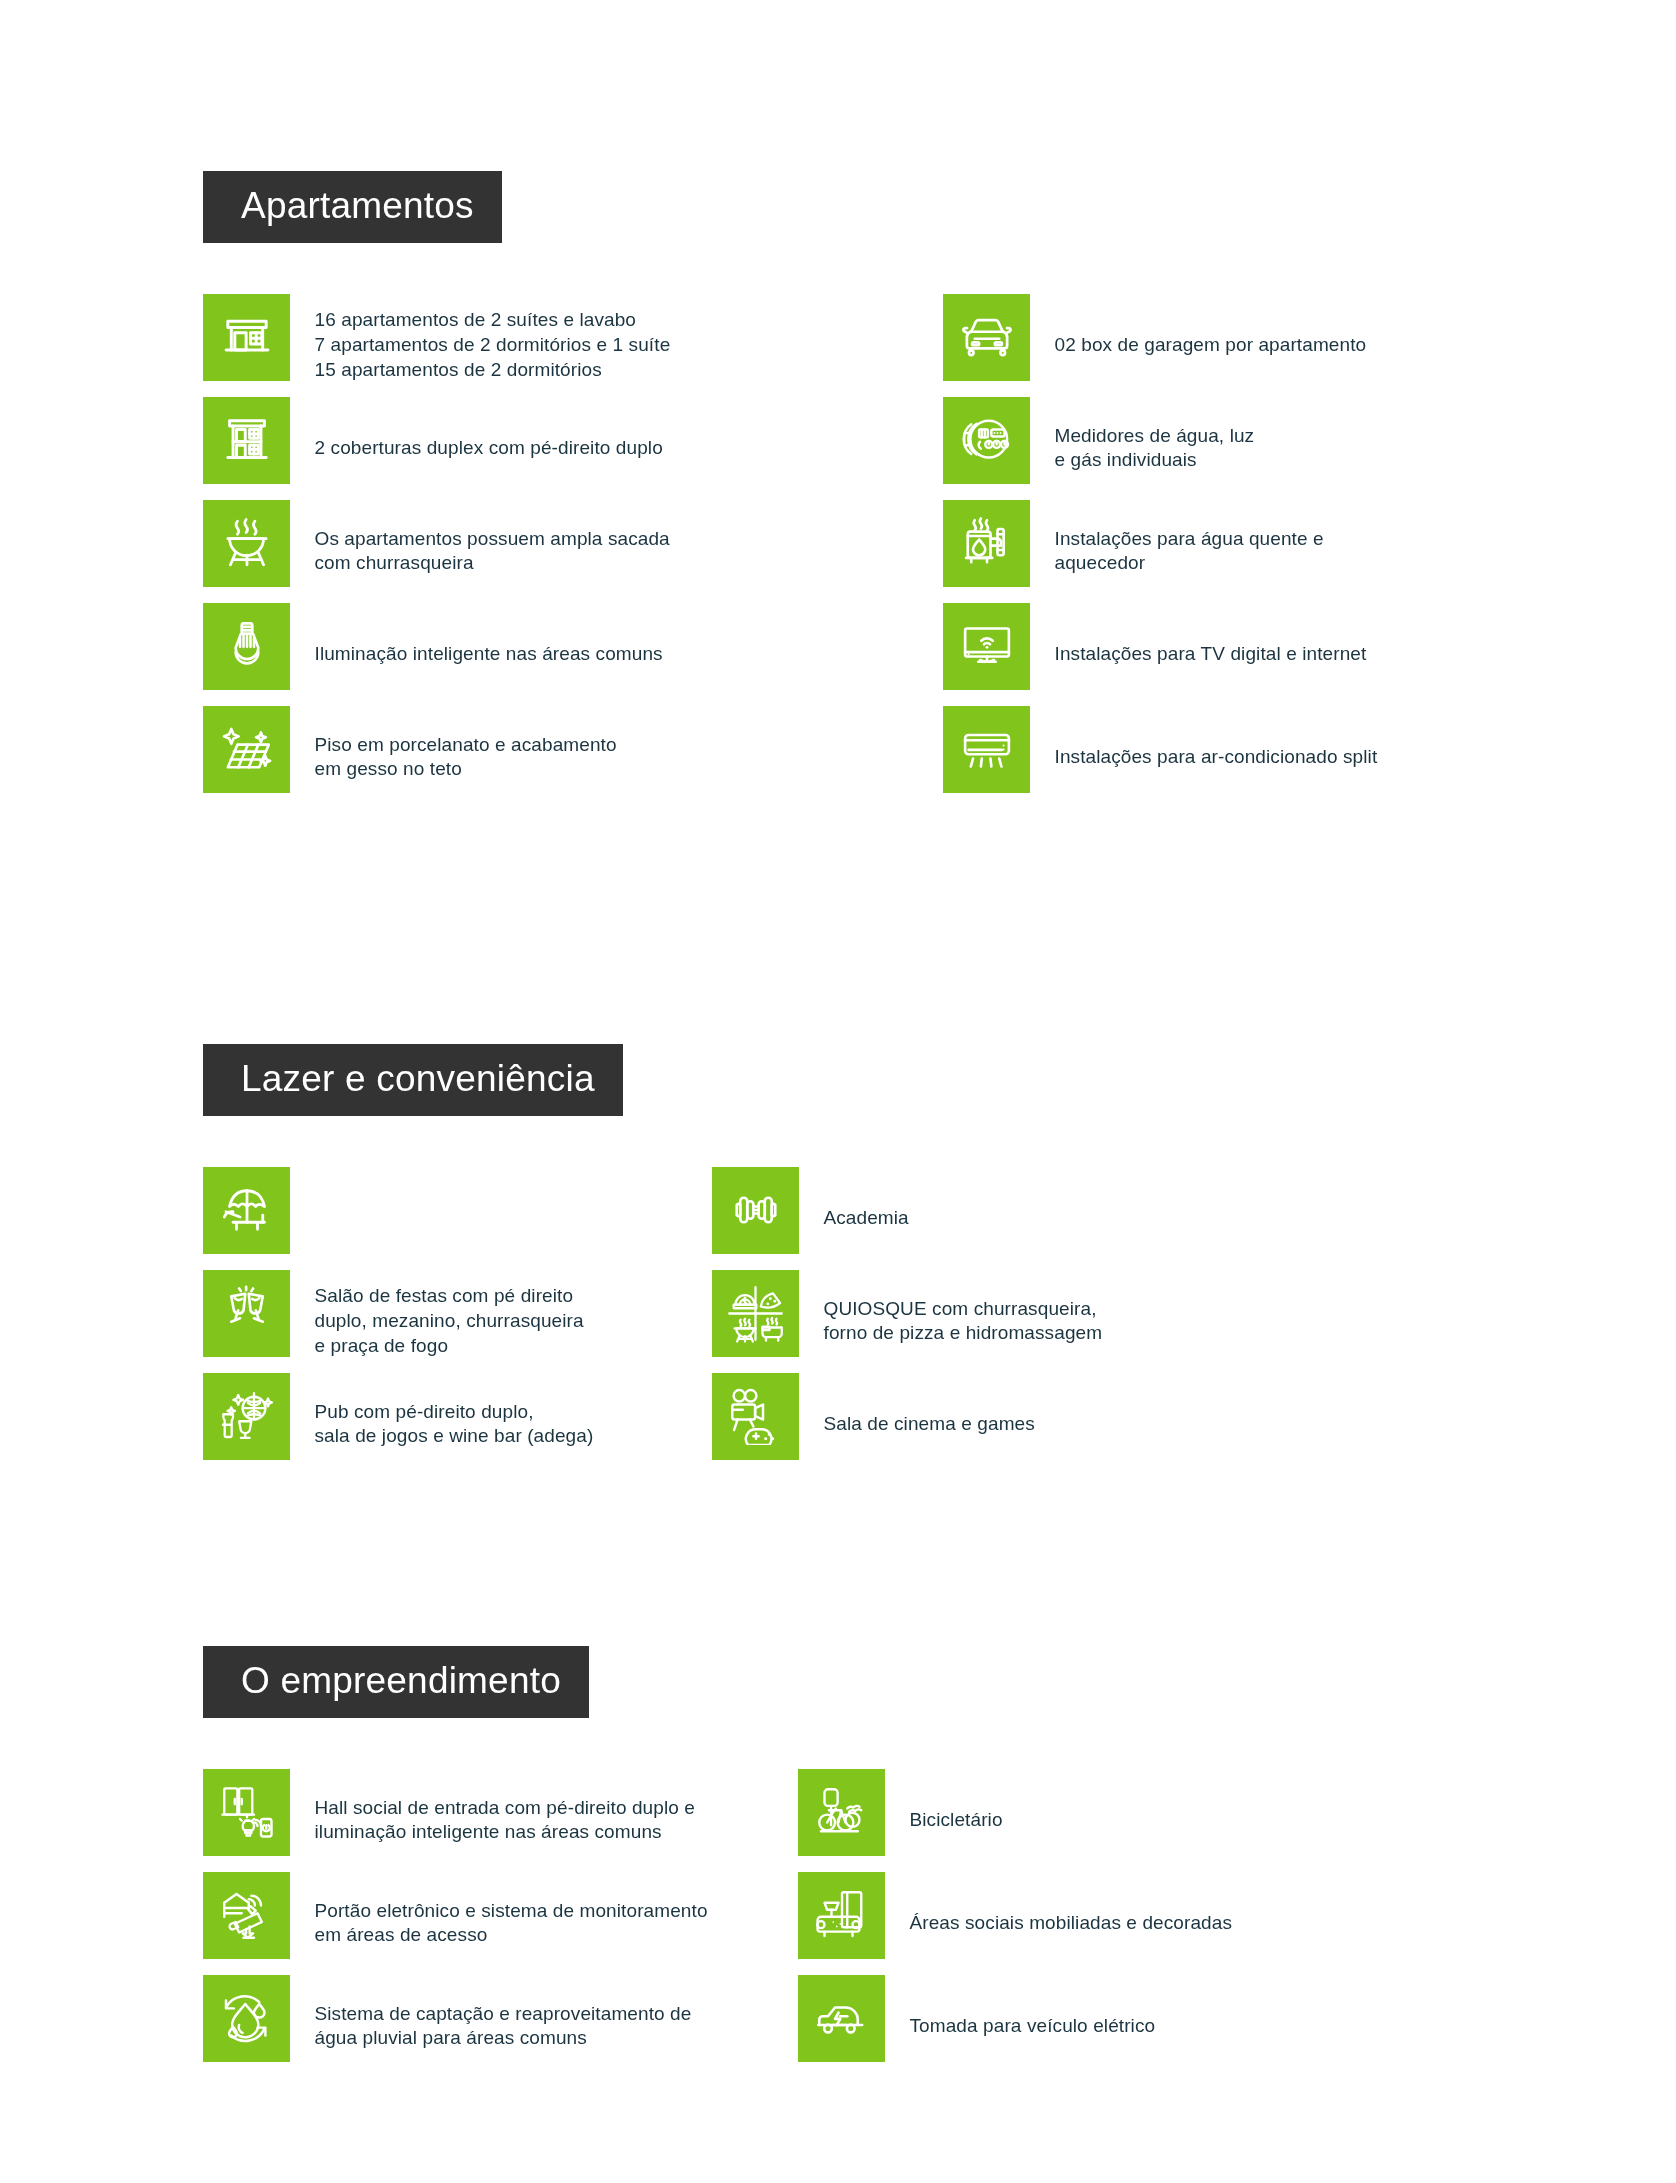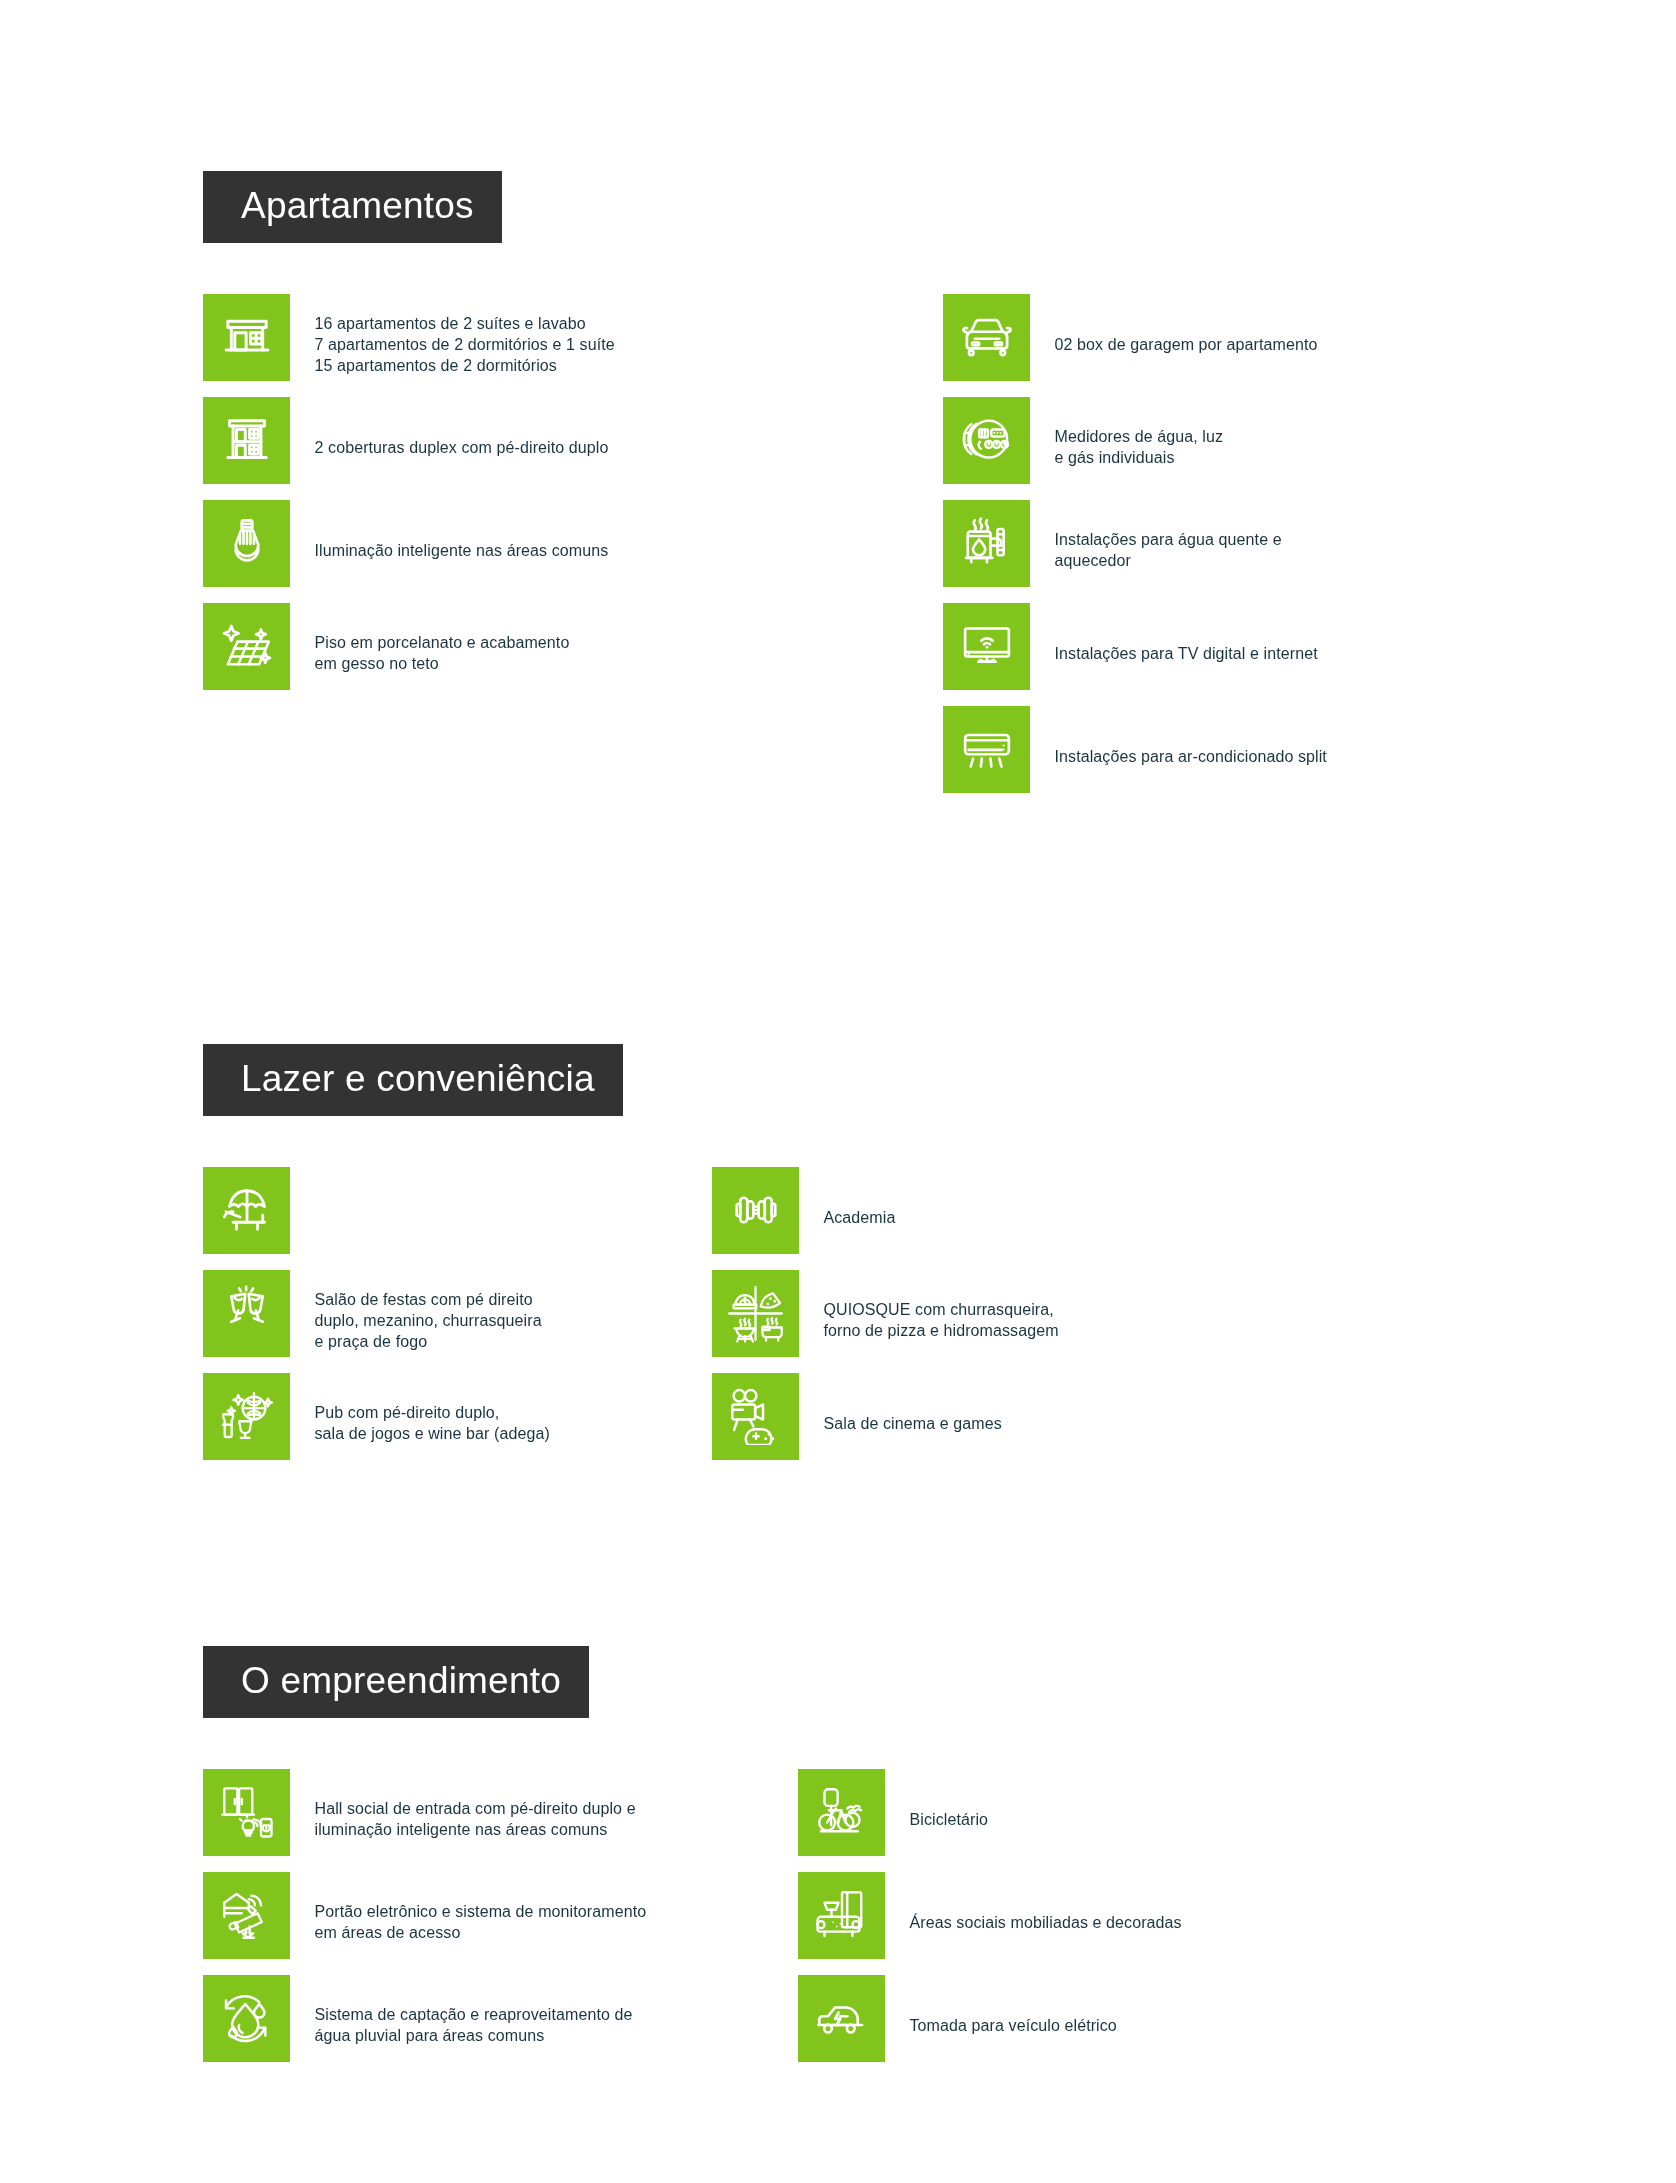--- a/index.html
+++ b/index.html
@@ -67,21 +67,21 @@
     height: 87px;
     background: #80C41C;
     display: flex;
     align-items: center;
     justify-content: center;
   }
   .icon-box svg { display: block; }
 
   .feature-text {
     color: #1B3440;
-    font-size: 16px;
+    font-size: 19px;
     line-height: 1.30;
     font-weight: 400;
     letter-spacing: 0.1px;
     padding-left: 24.5px;
     white-space: pre-line;
     align-self: center;
   }
 </style>
 </head>
 <body>
@@ -122,20 +122,36 @@
               <rect x="34" y="19" width="10" height="10"></rect>
               <path d="M39 19 v10 M34 24 h10"></path>
               <rect x="19" y="37" width="10" height="14"></rect>
               <rect x="34" y="37" width="10" height="10"></rect>
               <path d="M39 37 v10 M34 42 h10"></path>
             </svg>
           </div>
           <div class="feature-text">2 coberturas duplex com pé-direito duplo</div>
         </div>
 
+        <div class="feature">
+          <div class="icon-box">
+            <svg width="54" height="54" viewBox="0 0 62 62" fill="none" stroke="#fff" stroke-width="3.2" stroke-linejoin="round" stroke-linecap="round">
+              <path d="M20 6 q-3 4 0 8 q3 4 0 7"></path>
+              <path d="M30 4 q-3 4 0 8 q3 4 0 7"></path>
+              <path d="M40 6 q-3 4 0 8 q3 4 0 7"></path>
+              <path d="M11 26 h39 a19.5 19.5 0 0 1 -39 0 z"></path>
+              <path d="M9 26 h44"></path>
+              <path d="M18 42 l-6 14 M44 42 l6 14"></path>
+              <path d="M31 45 v11"></path>
+              <path d="M16 50 h30"></path>
+            </svg>
+          </div>
+          <div class="feature-text">Os apartamentos possuem ampla sacada
+com churrasqueira</div>
+        </div>
 
         <div class="feature">
           <div class="icon-box">
             <svg width="54" height="54" viewBox="0 0 62 62" fill="none" stroke="#fff" stroke-width="3" stroke-linejoin="round" stroke-linecap="round">
               <rect x="25" y="5" width="12" height="12" rx="2"></rect>
               <path d="M25 9 h12 M25 13 h12"></path>
               <path d="M24 17 h14 l6 16 a13 13 0 0 1 -26 0 z"></path>
               <path d="M18 38 a13 13 0 0 0 26 0"></path>
               <path d="M27 19 v13 M31 19 v13 M35 19 v13 M23 22 v10 M39 22 v10"></path>
             </svg>

